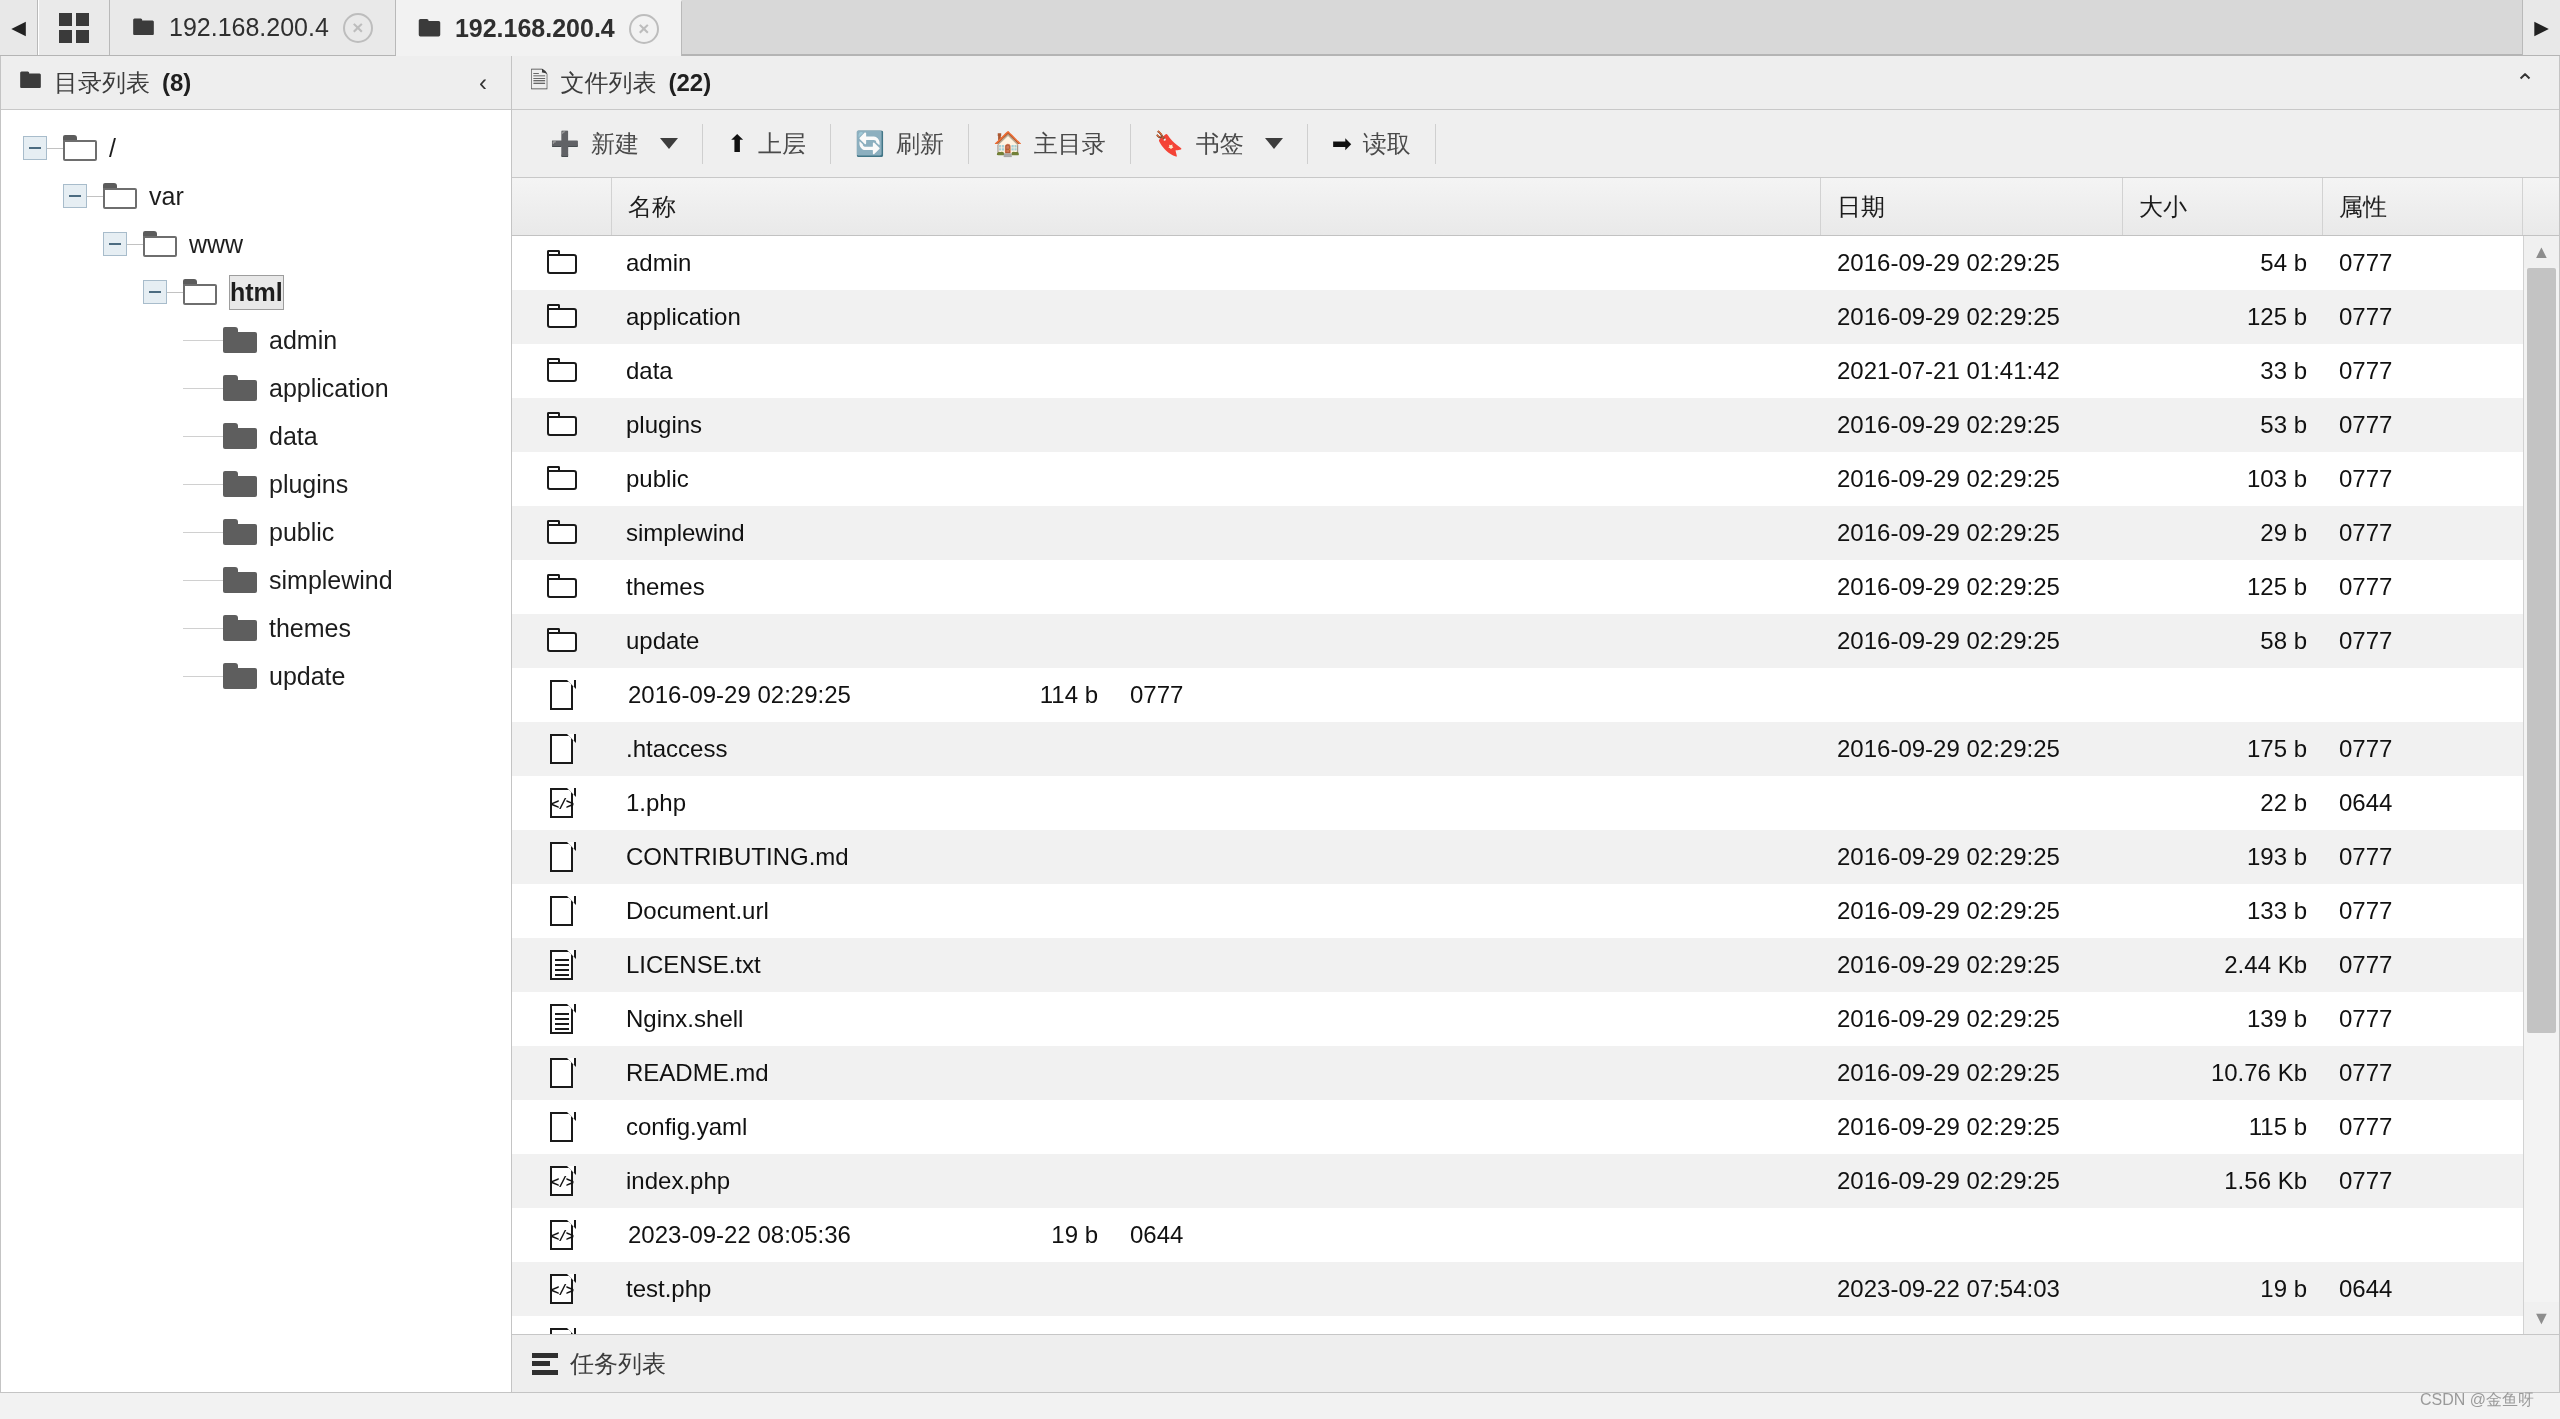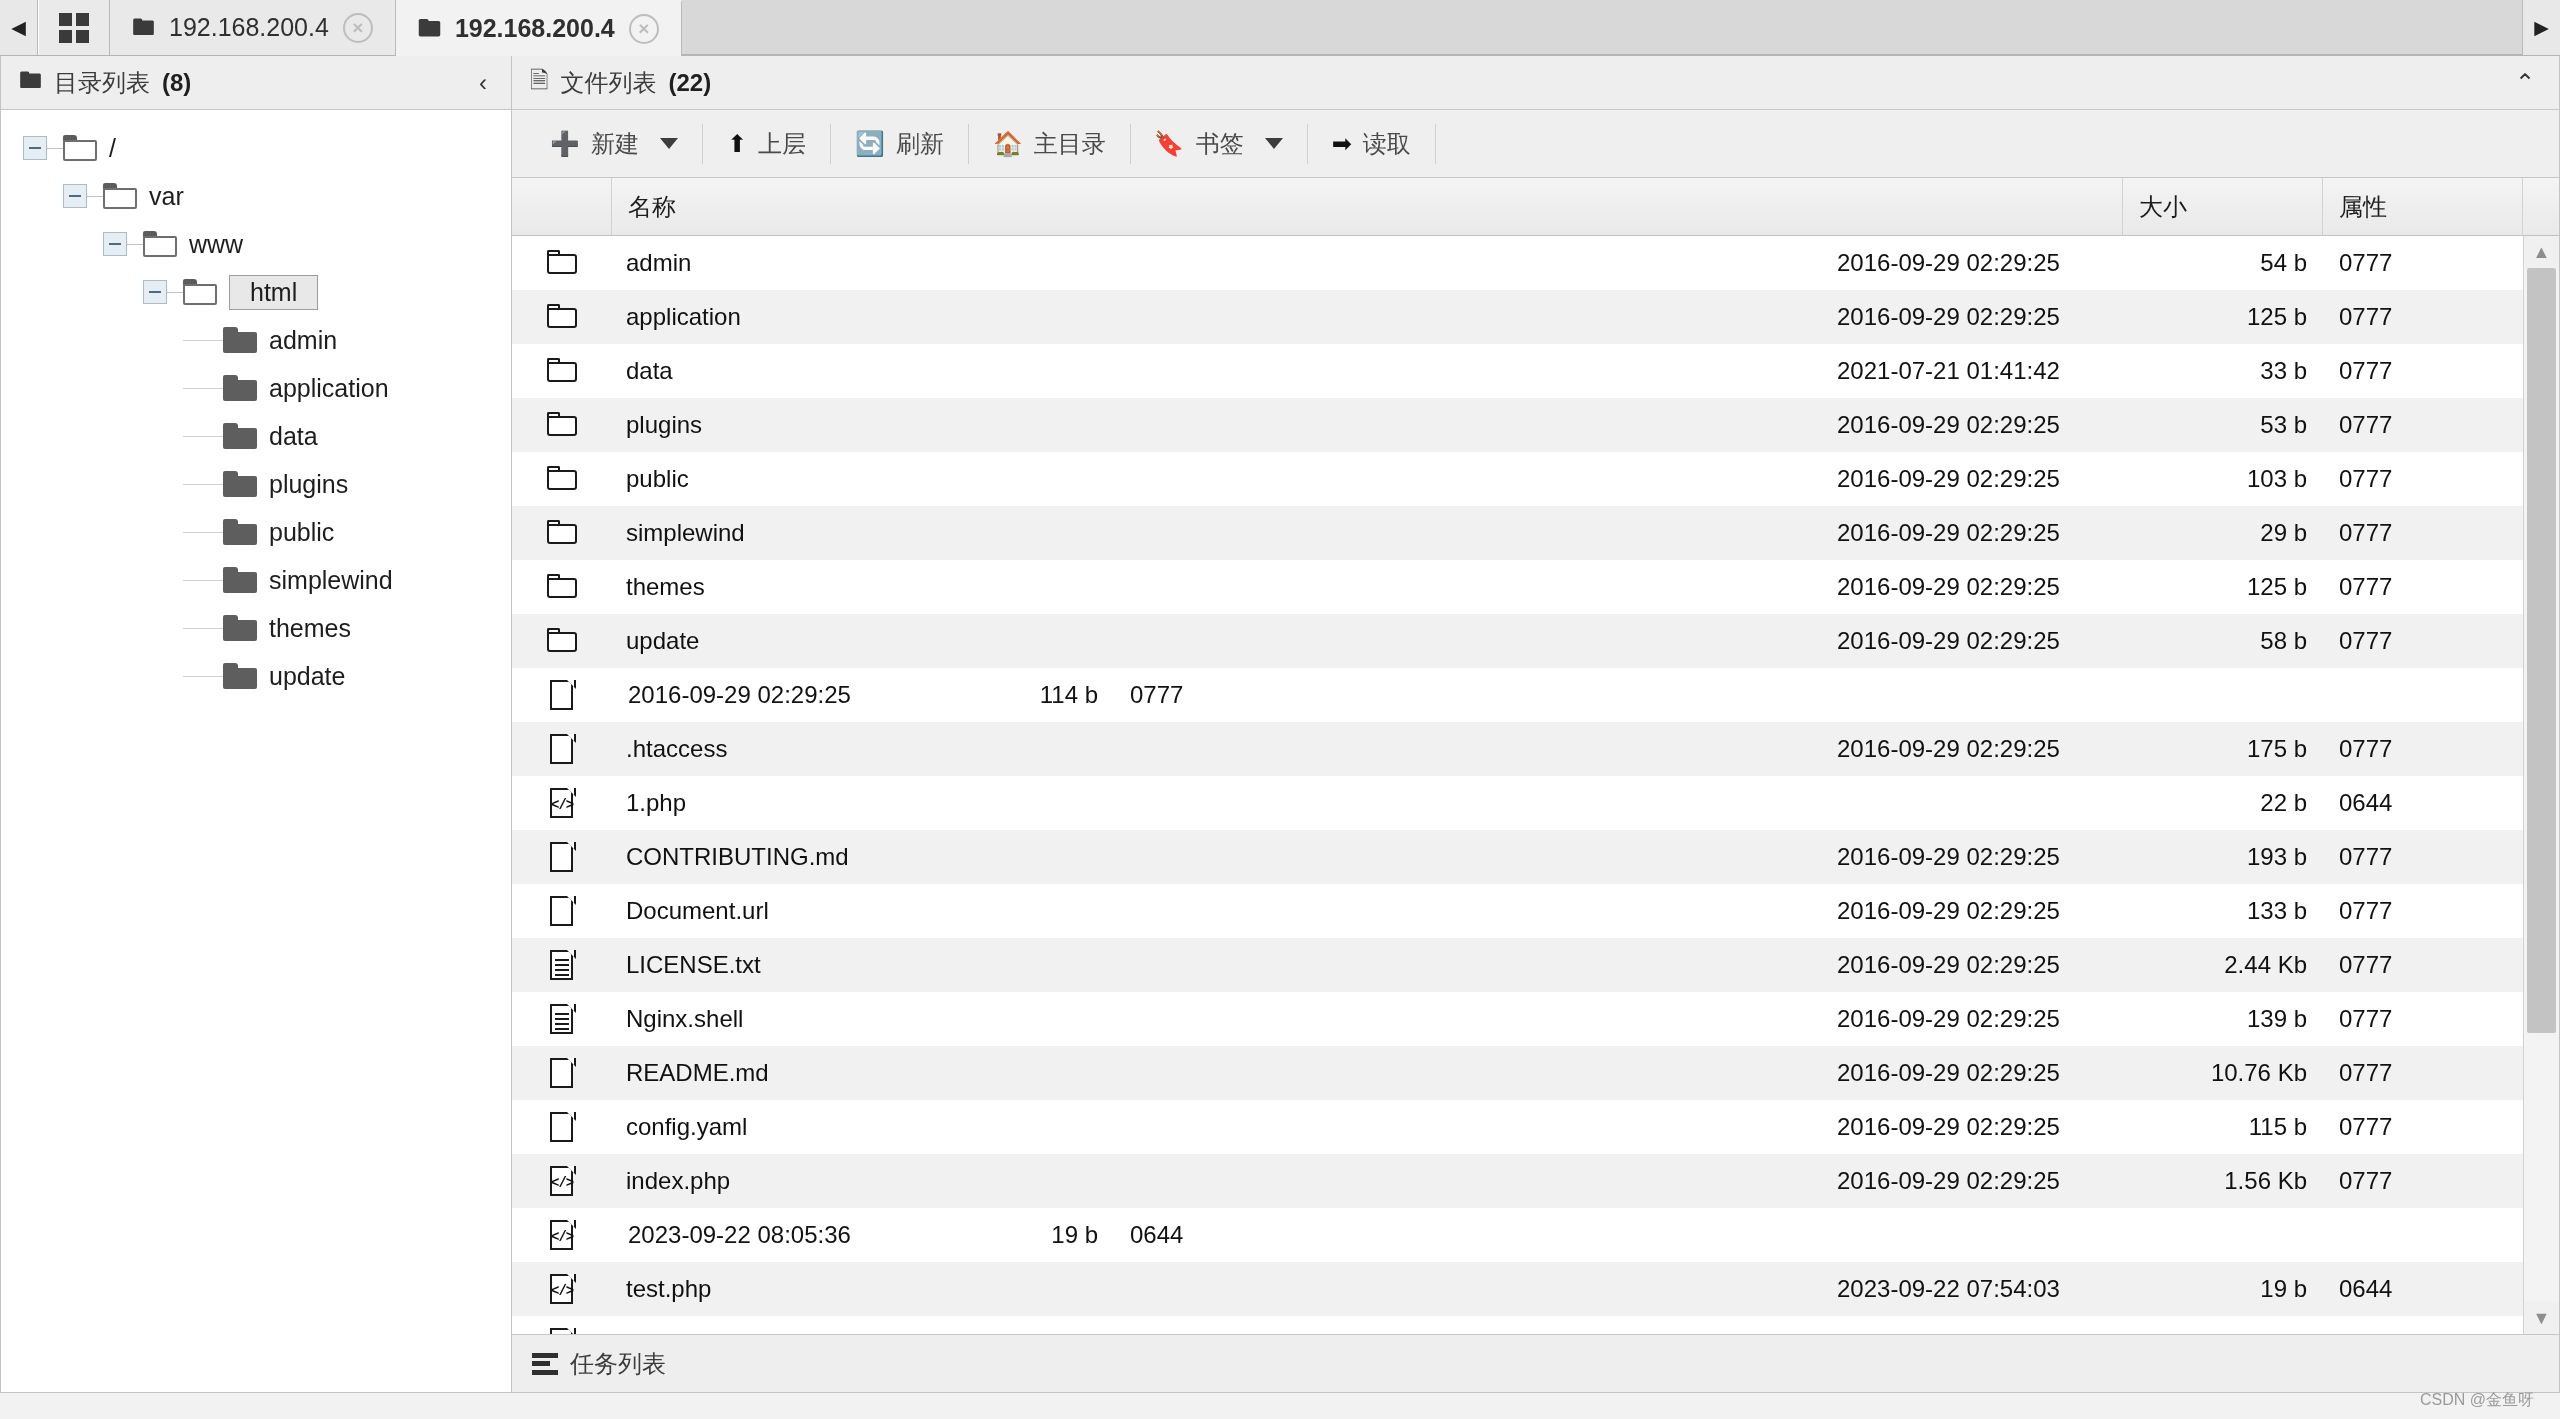--- a/index.html
+++ b/index.html
@@ -139,21 +139,21 @@
   }
   .fi-solid .tabtop {
     position: absolute; left: 0; top: 0; width: 15px; height: 6px;
     background: #5e5e5e; border-radius: 2px 3px 0 0;
   }
   .fi-solid .boxo {
     position: absolute; left: 0; top: 5px; width: 34px; height: 21px;
     background: #5e5e5e; border-radius: 0 2px 2px 2px;
   }
   .tree-label.selected {
-    background: #e8e8e8; border: 1px solid #9d9d9d; padding: 2px 20px;
+    background: #e8e8e8; border: 1px solid #9d9d9d; padding: 2px 0; font-weight: bold;
   }
 
   
   .right-panel {
     flex: 1 1 auto; min-width: 0;
     display: flex; flex-direction: column;
     background: #ffffff;
     border: 1px solid #c4c4c4;
     border-top: none; border-left: none;
     min-height: 0;
@@ -478,20 +478,21 @@
           <span class="tb-ico">➡</span>
           <span>读取</span>
         </div>
         <div class="tb-sep"></div>
       </div>
 
       <div class="table-area">
         <div class="thead">
           <div class="th col-icon"></div>
           <div class="th col-name">名称</div>
+          <div class="th col-date">日期</div>
           <div class="th col-size">大小</div>
           <div class="th col-attr">属性</div>
           <div class="th col-scrollpad"></div>
         </div>
 
         <div class="tbody">
           <div class="rows" id="rows">
               <div class="trow">
                 <div class="td col-icon">
                   <span class="ic ic-folder">

